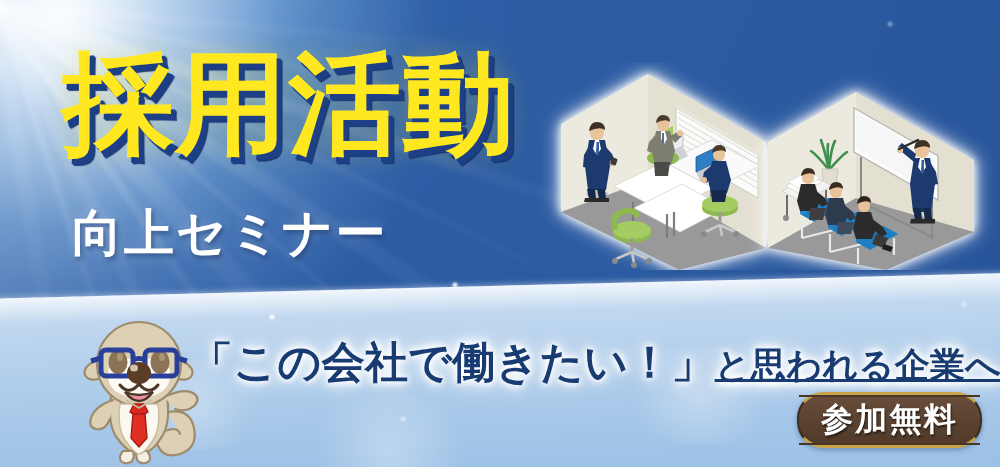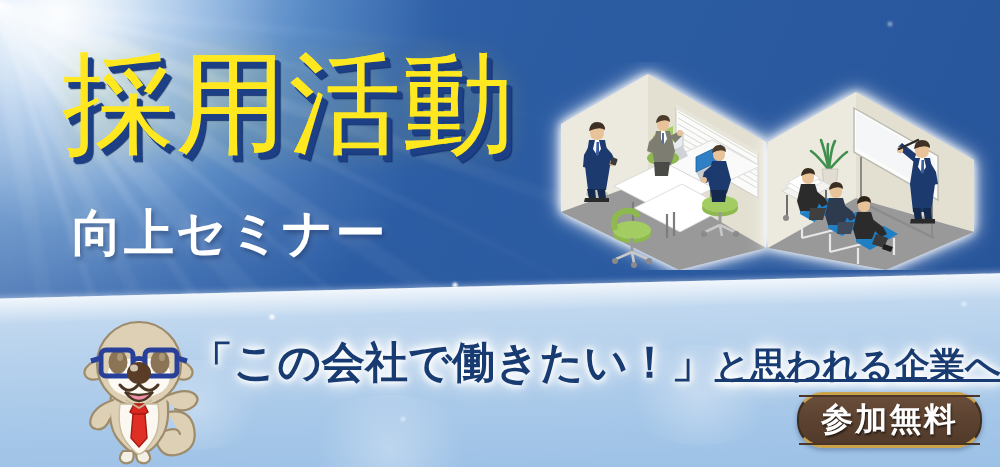--- a/index.html
+++ b/index.html
@@ -68,21 +68,21 @@
   .spark::before{height:1.5px;}
   .spark::after{width:1.5px;}
   .spark-dot{
     position:absolute;left:50%;top:50%;width:5px;height:5px;border-radius:50%;
     background:rgba(255,255,255,0.95);transform:translate(-50%,-50%);filter:blur(1px);
   }
 
   
   .headline{
     position:absolute;left:62px;top:48px;
-    font-size:112px;line-height:1.0;font-weight:normal;
+    font-size:112px;line-height:1.0;font-weight:bold;
     letter-spacing:0.012em;
     color:#ffe81f;
     -webkit-text-stroke:0px;
     text-shadow:
       4px 5px 0 #1d3f86,
       5px 6px 0 #1d3f86,
       6px 7px 1px rgba(18,46,104,0.9),
       0 0 26px rgba(255,236,60,0.30);
     white-space:nowrap;
     background-image:

